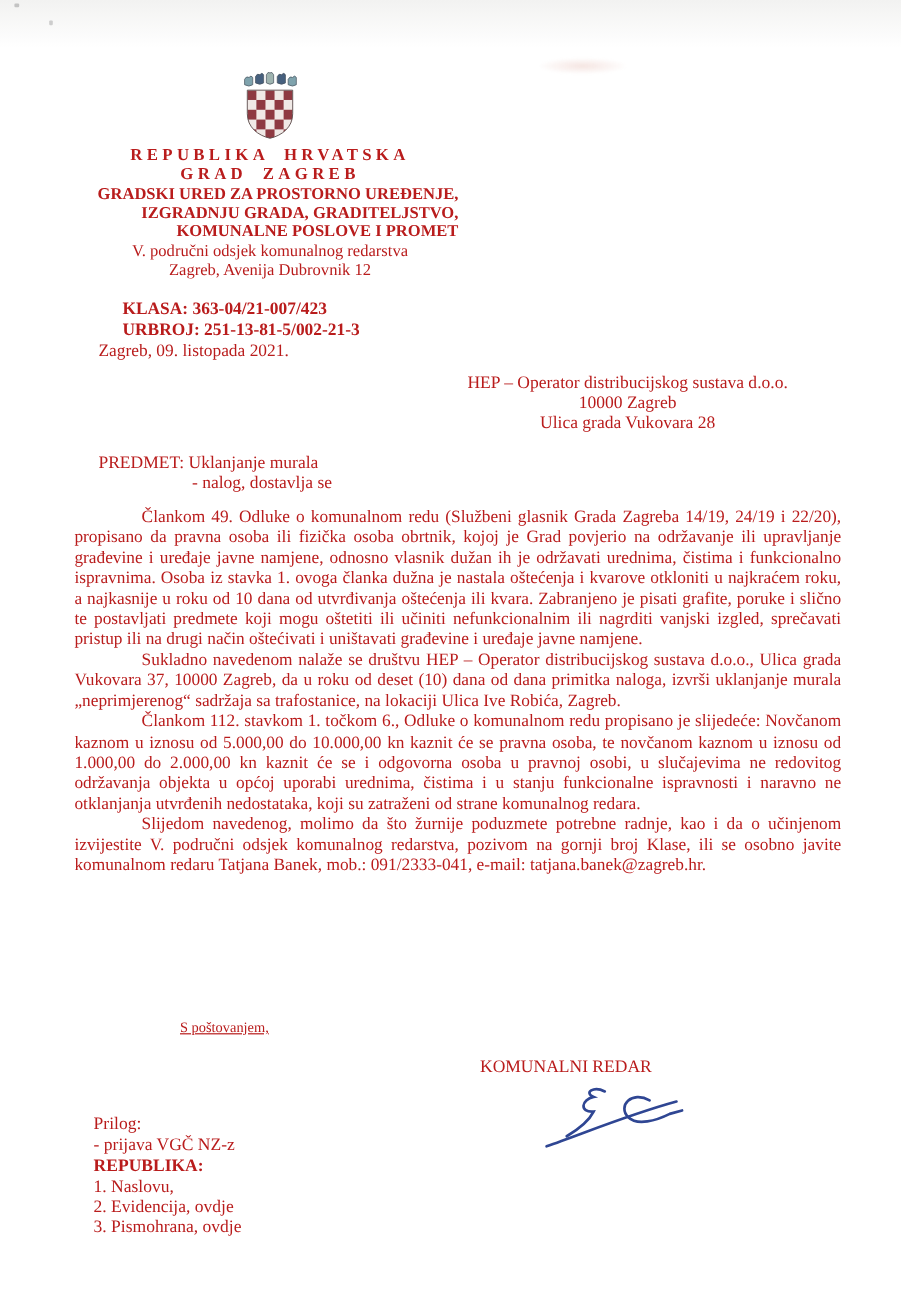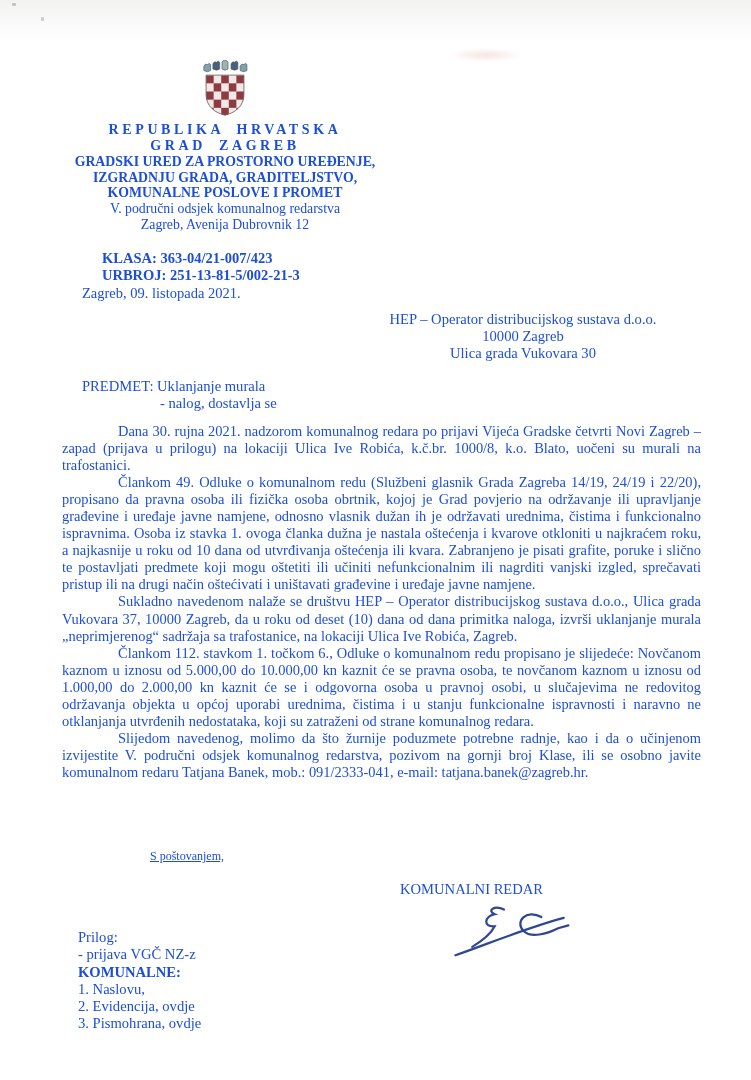--- a/index.html
+++ b/index.html
@@ -2,21 +2,21 @@
 <html lang="hr"><head>
 <meta charset="utf-8">
 <style>
   html,body { margin:0; padding:0; background:#ffffff; }
   .page {
     position:relative;
     width:751px; height:1080px;
     margin:0;
     background:#ffffff;
     font-family:"Liberation Serif", serif;
-    color:#1d4ed8;
+    color:#b91c1c;
     overflow:hidden;
   }
   .page::before{
     content:"";
     position:absolute; left:0; top:0; width:751px; height:40px;
     background:linear-gradient(#f2f2f1, rgba(255,255,255,0));
     pointer-events:none;
   }
   .speck { position:absolute; background:#9a9a9a; border-radius:1px; }
   .speck.s1 { left:12px; top:3px; width:4px; height:3px; opacity:.55; }
@@ -26,21 +26,21 @@
     background:radial-gradient(ellipse at center, rgba(226,180,170,.35), rgba(226,180,170,0) 70%);
     filter:blur(1px);
   }
 
   
   .letterhead { position:absolute; left:68px; top:60px; width:314px; text-align:center; }
   .coa { display:block; margin:0 auto 6px auto; }
   .lh-country, .lh-city {
     font-size:14px; font-weight:bold; letter-spacing:3.6px; word-spacing:6px; line-height:16px;
   }
-  .lh-office { font-size:13.8px; font-weight:bold; line-height:15.6px; }
+  .lh-office { font-size:13.8px; font-weight:bold; line-height:15.6px;text-align:right; }
   .lh-dept, .lh-addr { font-size:13.8px; line-height:15.8px; }
 
   
   .refblock { position:absolute; left:82px; top:250px; font-size:14.5px; line-height:17.4px; }
   .refblock .bold { font-weight:bold;margin-left:20px; }
 
   
   .recipient { position:absolute; left:345px; top:311px; width:356px; text-align:center; font-size:14.6px; line-height:17.2px; }
 
   
@@ -116,30 +116,29 @@
 
   <div class="refblock">
     <div class="bold">KLASA: 363-04/21-007/423</div>
     <div class="bold">URBROJ: 251-13-81-5/002-21-3</div>
     <div>Zagreb, 09. listopada 2021.</div>
   </div>
 
   <div class="recipient">
     <div>HEP – Operator distribucijskog  sustava d.o.o.</div>
     <div>10000 Zagreb</div>
-    <div>Ulica grada Vukovara 30</div>
+    <div>Ulica grada Vukovara 28</div>
   </div>
 
   <div class="subject">
     <div>PREDMET: Uklanjanje murala</div>
     <div class="sub">- nalog, dostavlja se</div>
   </div>
 
   <div class="body-text">
-    <p>Dana 30. rujna 2021. nadzorom komunalnog redara po prijavi Vijeća Gradske četvrti Novi Zagreb – zapad (prijava u prilogu) na lokaciji Ulica Ive Robića, k.č.br. 1000/8, k.o. Blato,  uočeni su murali na trafostanici.</p>
     <p>Člankom 49. Odluke o komunalnom redu (Službeni glasnik Grada Zagreba 14/19, 24/19 i 22/20), propisano da pravna osoba ili fizička osoba obrtnik, kojoj je Grad povjerio na održavanje ili upravljanje građevine i uređaje javne namjene, odnosno vlasnik dužan ih je održavati urednima, čistima i funkcionalno ispravnima. Osoba iz stavka 1. ovoga članka dužna je nastala oštećenja i kvarove otkloniti u najkraćem roku, a najkasnije u roku od 10 dana od utvrđivanja oštećenja ili kvara. Zabranjeno je pisati grafite, poruke i slično te postavljati predmete koji mogu oštetiti ili učiniti nefunkcionalnim ili nagrditi vanjski izgled, sprečavati pristup ili na drugi način oštećivati i uništavati građevine i uređaje javne namjene.</p>
     <p>Sukladno navedenom nalaže se društvu  HEP – Operator distribucijskog sustava d.o.o., Ulica grada Vukovara 37, 10000 Zagreb, da u roku od deset (10) dana od dana primitka naloga, izvrši uklanjanje murala „neprimjerenog“ sadržaja sa trafostanice, na lokaciji Ulica Ive Robića, Zagreb.</p>
     <p>Člankom 112. stavkom 1. točkom 6., Odluke o komunalnom redu propisano je slijedeće: Novčanom kaznom u iznosu od 5.000,00 do 10.000,00 kn kaznit će se pravna osoba, te novčanom kaznom u iznosu od 1.000,00 do 2.000,00 kn kaznit će se i odgovorna osoba u pravnoj osobi, u slučajevima ne redovitog održavanja objekta u općoj uporabi urednima, čistima i u stanju funkcionalne ispravnosti i naravno ne otklanjanja utvrđenih nedostataka, koji su zatraženi od strane komunalnog redara.</p>
     <p>Slijedom navedenog, molimo da što žurnije poduzmete potrebne radnje, kao i da o učinjenom izvijestite V. područni odsjek komunalnog redarstva, pozivom na gornji broj Klase, ili se osobno javite komunalnom redaru Tatjana Banek, mob.: 091/2333-041, e-mail: tatjana.banek@zagreb.hr.</p>
   </div>
 
   <div class="salutation">S poštovanjem,</div>
 
   <div class="signer">
     <div>KOMUNALNI REDAR</div>
@@ -149,19 +148,19 @@
     <g fill="none" stroke="#2f4693" stroke-width="2.4" stroke-linecap="round">
       <path d="M60,7 C50,2 41,8 50,12 C39,14 37,26 50,25 C46,33 36,41 26,47"></path>
       <path d="M100,15 C84,6 71,20 81,30 C89,38 106,33 118,27 L129,24"></path>
       <path d="M8,56 C40,45 80,28 124,16"></path>
     </g>
   </svg>
 
   <div class="footer-left">
     <div>Prilog:</div>
     <div>- prijava VGČ NZ-z</div>
-    <div class="bold">KOMUNALNE:</div>
+    <div class="bold">REPUBLIKA:</div>
     <div>1. Naslovu,</div>
     <div>2. Evidencija, ovdje</div>
     <div>3. Pismohrana, ovdje</div>
   </div>
 
 </div>
 
 </body></html>

